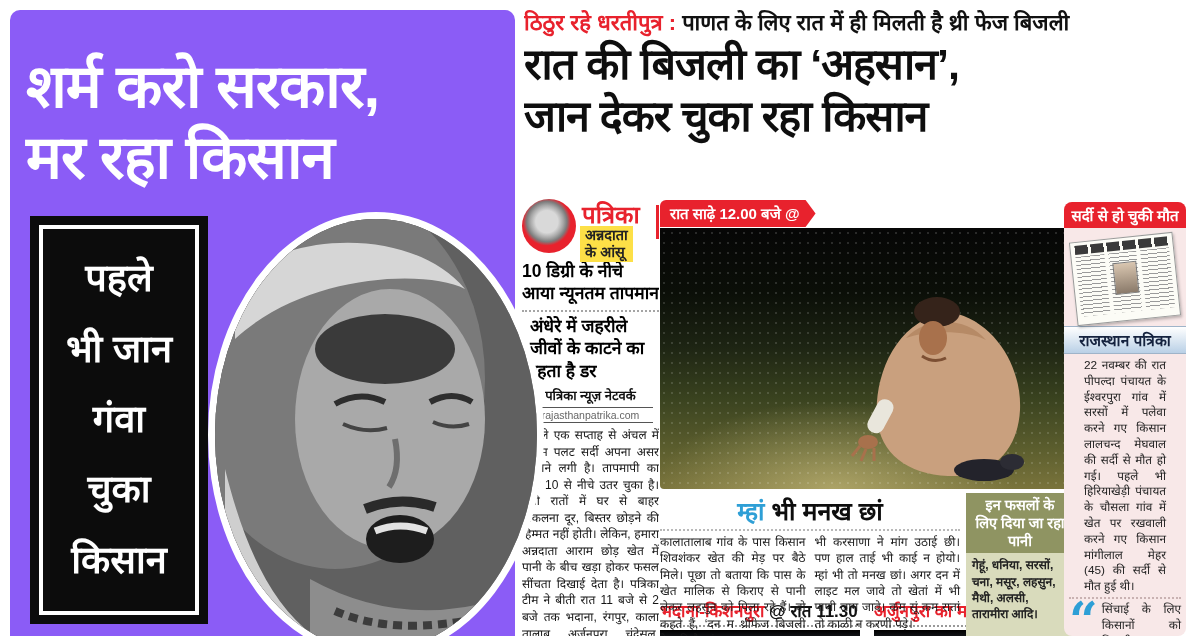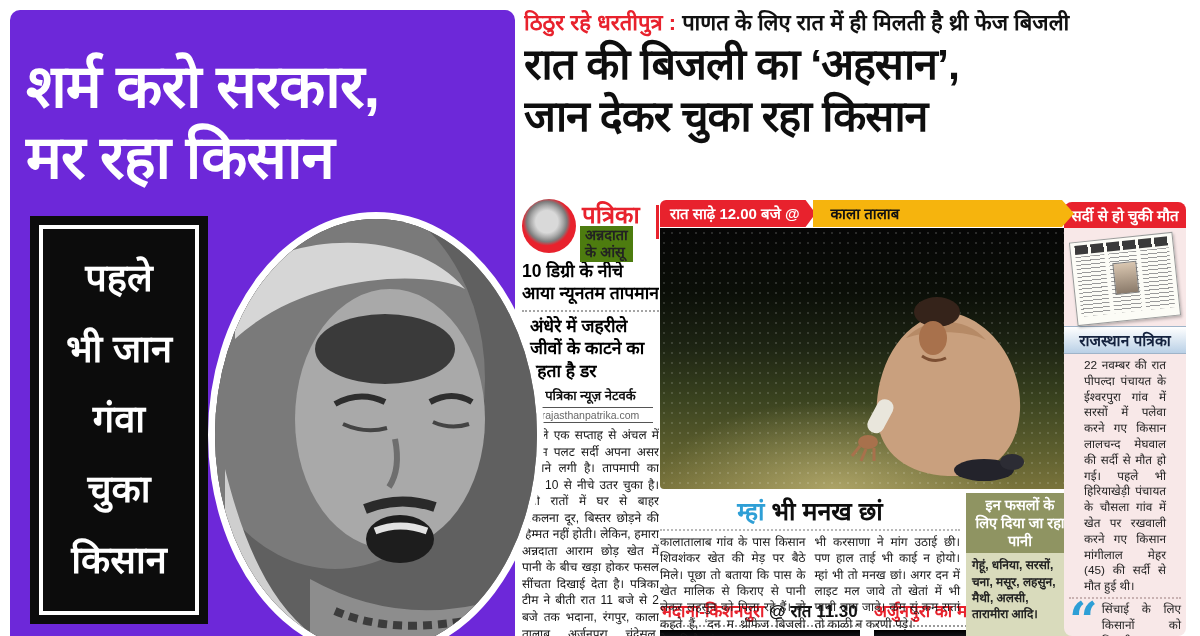--- a/index.html
+++ b/index.html
@@ -1,40 +1,40 @@
 <!DOCTYPE html>
 <html lang="hi"><head>
 <meta charset="utf-8">
 <style>
   html,body{margin:0;padding:0;background:#e9e9e9;}
   .page{position:relative;width:1200px;height:636px;background:#ffffff;overflow:hidden;
         font-family:"Liberation Sans",sans-serif;-webkit-font-smoothing:antialiased;}
 
   
-  .red-panel{position:absolute;left:10px;top:10px;width:505px;height:626px;background:#6d28d9;border-radius:10px 10px 0 0;}
+  .red-panel{position:absolute;left:10px;top:10px;width:505px;height:626px;background:#8b5cf6;border-radius:10px 10px 0 0;}
   .shame{position:absolute;left:16px;top:2px;color:#fff;font-weight:800;font-size:60px;line-height:1.18;white-space:nowrap;letter-spacing:-1px;}
   .black-box{position:absolute;left:20px;top:206px;width:178px;height:408px;background:#0c0c0c;padding:9px;box-sizing:border-box;}
   .black-box-inner{border:4px solid #fff;height:100%;box-sizing:border-box;display:flex;flex-direction:column;justify-content:space-evenly;align-items:center;}
   .black-box-inner span{color:#fff;font-weight:800;font-size:38px;line-height:1.05;white-space:nowrap;}
   .oval{position:absolute;left:198px;top:202px;width:322px;height:432px;border-radius:50%;border:7px solid #fff;overflow:hidden;background:#6f6f6f;z-index:5;}
 
   
   .head-area{position:absolute;left:524px;top:4px;width:672px;height:192px;overflow:hidden;}
   .kicker{font-size:22px;font-weight:800;white-space:nowrap;padding-top:2px;}
   .kicker .k-label{color:#e8222d;}
   .kicker .k-text{color:#111;}
   .main-headline{color:#0e0e0e;font-weight:800;font-size:43px;line-height:1.22;white-space:nowrap;letter-spacing:-1px;margin-top:2px;}
 
   
   .mid-col{position:absolute;left:522px;top:197px;width:137px;height:439px;overflow:hidden;}
   .brand-row{position:relative;height:58px;}
   .brand-circle{position:absolute;left:0;top:2px;width:54px;height:54px;border-radius:50%;
      background:radial-gradient(circle at 46% 42%, #d9d9d9 0 26%, #a8a8a8 38%, #7c7c7c 47%, #e8222d 56%);}
   .brand-name{position:absolute;left:60px;top:0;color:#e8222d;font-size:24px;font-weight:800;}
-  .brand-tagline{position:absolute;left:58px;top:29px;background:#4d7c0f;padding:1px 5px;font-size:14.5px;font-weight:700;color:#222;line-height:1.18;}
+  .brand-tagline{position:absolute;left:58px;top:29px;background:#fde047;padding:1px 5px;font-size:14.5px;font-weight:700;color:#222;line-height:1.18;}
   .brand-fold{position:absolute;right:-6px;top:8px;width:9px;height:34px;background:#e8222d;}
   .subhead1{font-size:17.5px;font-weight:800;line-height:1.28;color:#000;padding-top:5px;}
   .dotrule{border-top:2px dotted #a5a5a5;margin:5px 0 3px 0;}
   .subhead2{font-size:17.5px;font-weight:800;line-height:1.28;color:#000;padding-left:8px;}
   .byline{font-size:13px;font-weight:800;text-align:center;margin-top:4px;color:#111;}
   .website{font-size:10.5px;color:#666;text-align:center;border-top:1.5px solid #555;border-bottom:1.5px solid #555;margin:3px 6px;padding:1px 0;}
   .col-body{font-size:12px;text-align:justify;line-height:1.38;margin-top:4px;color:#151515;}
 
   
   .photo-sec{position:absolute;left:660px;top:200px;width:414px;height:436px;}
@@ -149,21 +149,20 @@
     <div class="dotrule"></div>
     <div class="subhead2">अंधेरे में जहरीले जीवों के काटने का रहता है डर</div>
     <div class="byline">पत्रिका न्यूज़ नेटवर्क</div>
     <div class="website">rajasthanpatrika.com</div>
     <div class="col-body">पिछले एक सप्ताह से अंचल में मौसम पलट सर्दी अपना असर दिखाने लगी है। तापमापी का पारा 10 से नीचे उतर चुका है। ऐसी रातों में घर से बाहर निकलना दूर, बिस्तर छोड़ने की हिम्मत नहीं होती। लेकिन, हमारा अन्नदाता आराम छोड़ खेत में पानी के बीच खड़ा होकर फसल सींचता दिखाई देता है। पत्रिका टीम ने बीती रात 11 बजे से 2 बजे तक भदाना, रंगपुर, काला तालाब, अर्जुनपुरा, चंदेसल, मानपरा आदि आधा दर्जन गांवों में</div>
   </section>
 
   <section class="photo-sec">
     <div class="ribbon">
       <div class="ribbon-red">रात साढ़े 12.00 बजे @</div>
-      <div class="ribbon-yellow">काला तालाब</div>
     </div>
     <div class="night-photo">
       <svg class="person" viewBox="0 0 212 200">
         <path d="M105 28 C58 38 38 92 41 132 C44 168 72 188 112 190 C154 192 182 166 184 124 C186 84 162 40 122 28 Z" fill="#c9a07e"></path>
         <path d="M70 52 C90 30 130 30 150 54 C132 44 92 44 70 52 Z" fill="#b68a66"></path>
         <ellipse cx="101" cy="26" rx="23" ry="15" fill="#35231a"></ellipse>
         <ellipse cx="97" cy="52" rx="14" ry="17" fill="#a8714c"></ellipse>
         <path d="M86 70 q12 8 24 2" stroke="#7c4f33" stroke-width="3" fill="none"></path>
         <rect x="36" y="112" width="17" height="36" rx="8" fill="#e9e6dc" transform="rotate(28 44 130)"></rect>
         <ellipse cx="32" cy="156" rx="10" ry="7" fill="#a8714c"></ellipse>

